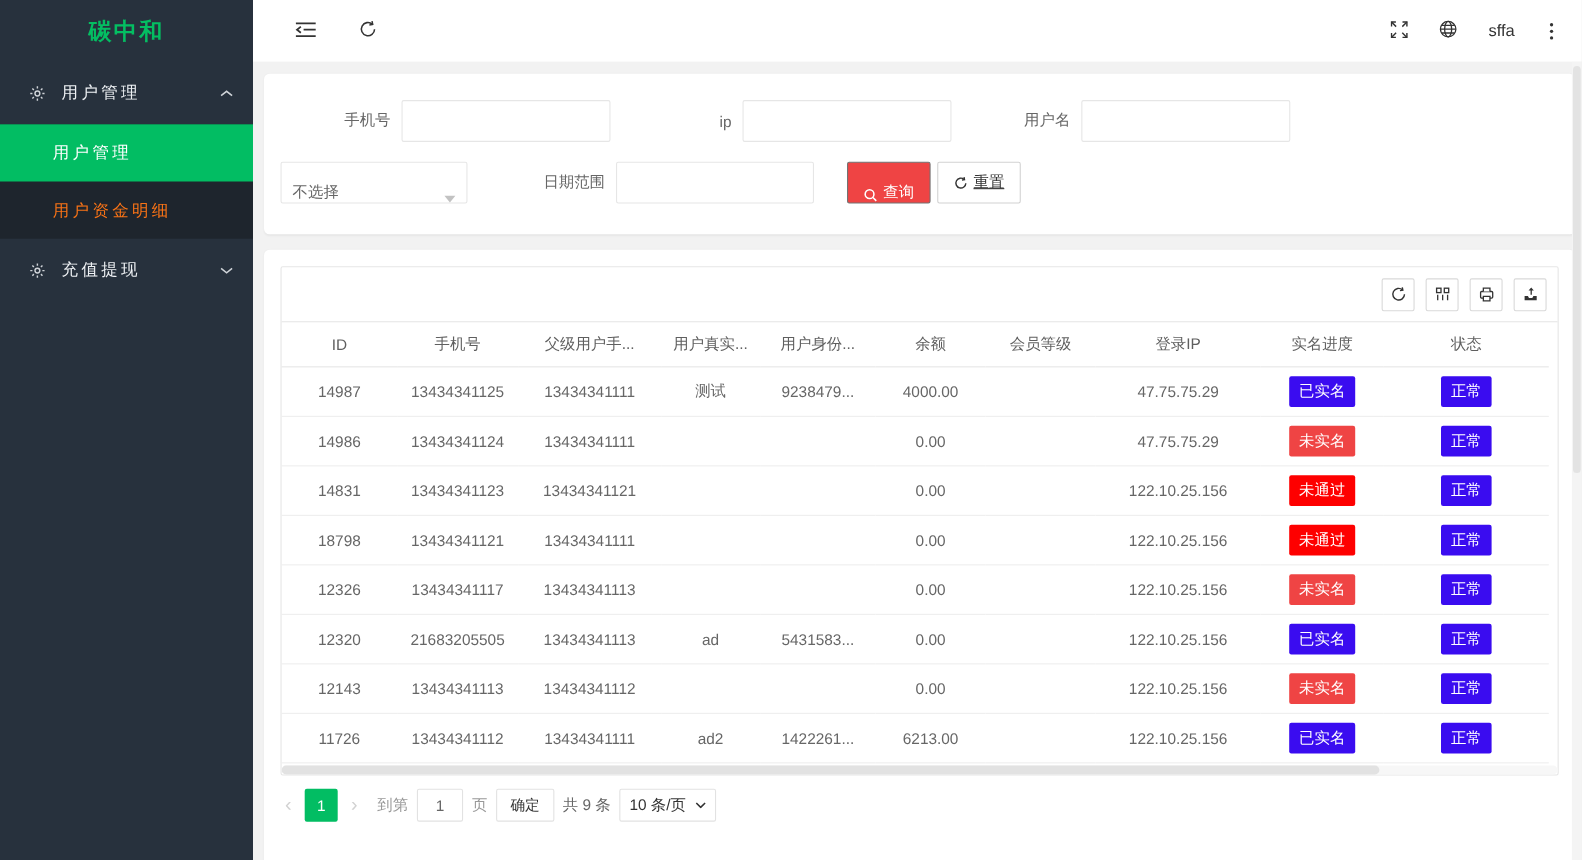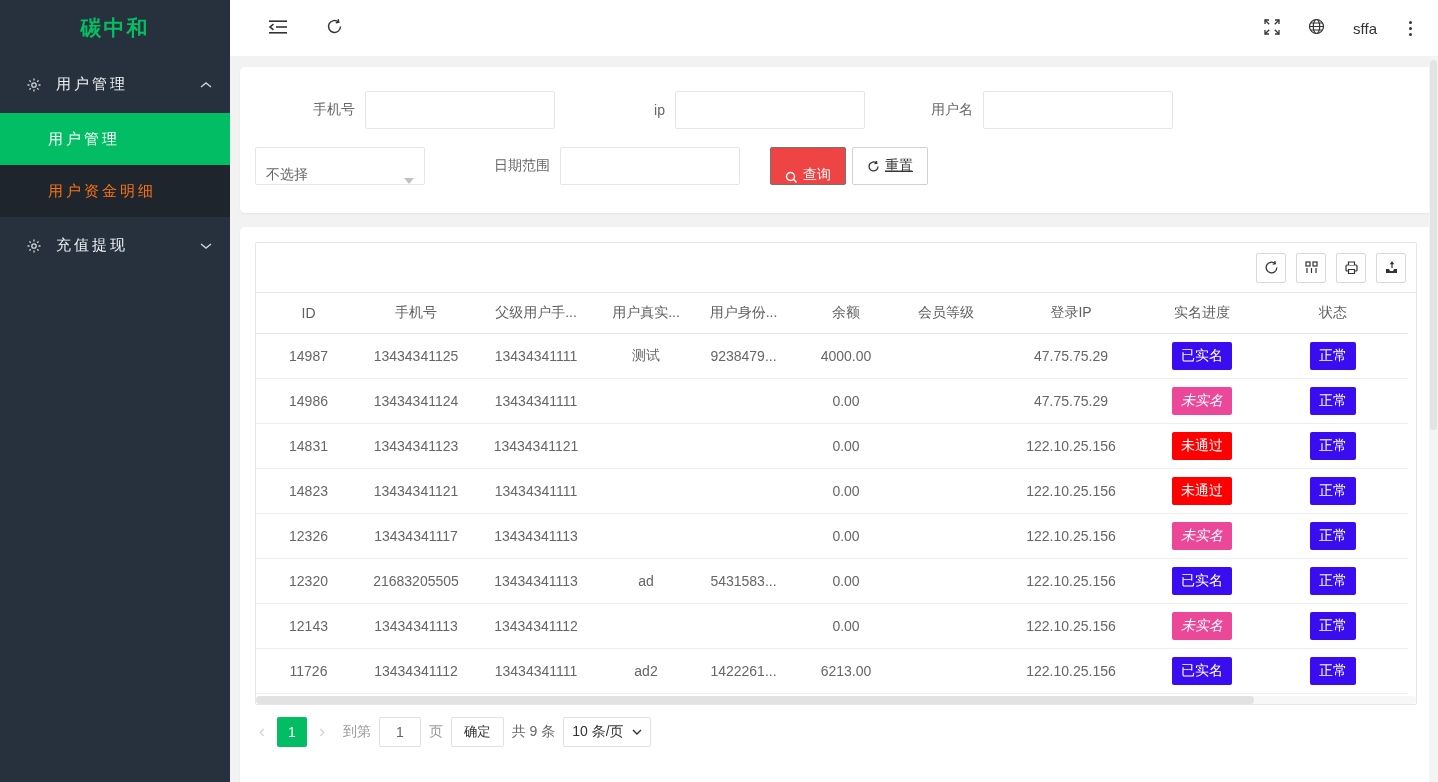--- a/index.html
+++ b/index.html
@@ -57,21 +57,21 @@
   .tool-btn { width:30px; height:30px; border:1px solid #d9d9d9; border-radius:2px; background:#fff;
     display:flex; align-items:center; justify-content:center; cursor:pointer; color:#333; }
 
   table { border-collapse:collapse; table-layout:fixed; width:1152px; }
   th, td { font-weight:normal; text-align:center; font-size:14px; color:#666;
     overflow:hidden; white-space:nowrap; text-overflow:ellipsis; }
   thead th { height:40px; color:#5f5f5f; border-bottom:1px solid #e6e6e6; }
   tbody td { height:45px; border-bottom:1px solid #eee; }
   .badge { display:inline-block; padding:5px 9px; border-radius:2px; color:#fff; font-size:14px; }
   .badge-blue { background:#3a0cf0; }
-  .badge-green { background:#ec4899;font-style:italic; }
+  .badge-green { background:#ef4444; }
   .badge-red { background:#fe0000; }
 
   .h-scroll { height:8px; background:#f7f7f7; margin-top:2px; border-radius:4px; position:relative; }
   .h-thumb { position:absolute; left:0; top:0; height:8px; width:86%; background:#e2e2e2; border-radius:4px; }
 
   
   .pagination { display:flex; align-items:center; margin-top:12px; gap:8px; font-size:14px; color:#666; }
   .pg-arrow { color:#d2d2d2; font-size:18px; padding:0 4px; cursor:pointer; }
   .pg-num { min-width:30px; height:30px; background:#02bd63; color:#fff; border-radius:2px;
     display:flex; align-items:center; justify-content:center; cursor:pointer; }
@@ -308,21 +308,21 @@
     <td></td>
     <td>0.00</td>
     <td></td>
     <td>122.10.25.156</td>
     <td><span class="badge badge-red">未通过</span></td>
     <td><span class="badge badge-blue">正常</span></td>
   </tr>
 
 
   <tr>
-    <td>14823</td>
+    <td>18798</td>
     <td>13434341121</td>
     <td>13434341111</td>
     <td></td>
     <td></td>
     <td>0.00</td>
     <td></td>
     <td>122.10.25.156</td>
     <td><span class="badge badge-red">未通过</span></td>
     <td><span class="badge badge-blue">正常</span></td>
   </tr>

